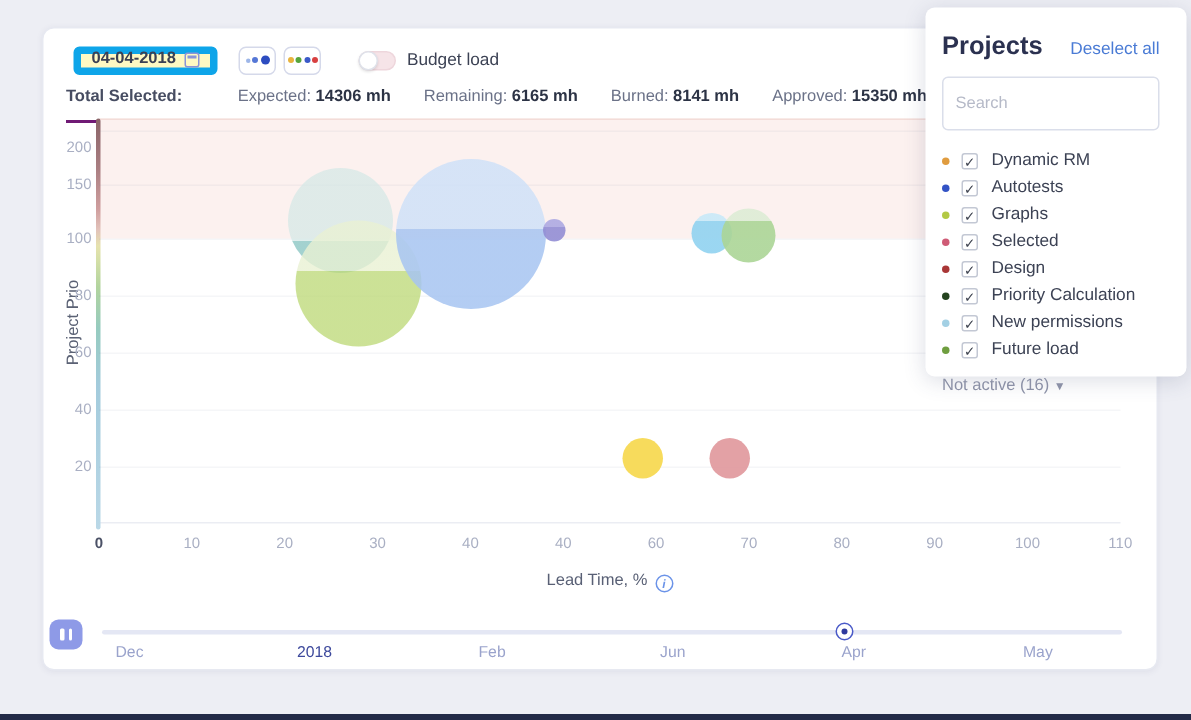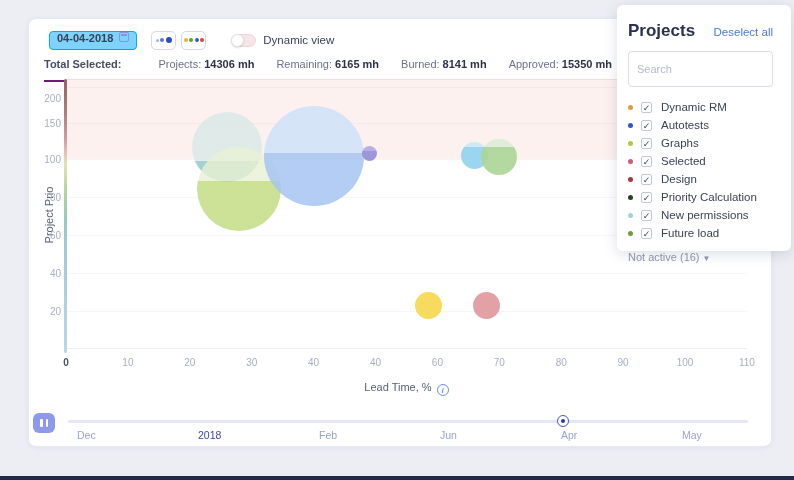--- a/index.html
+++ b/index.html
@@ -6,22 +6,22 @@
   html,body { width:794px; height:480px; overflow:hidden; }
   body { background:#edeef4; font-family:"Liberation Sans","DejaVu Sans",sans-serif; position:relative; }
 
   
   .card { position:absolute; left:28px; top:18px; width:744px; height:429px;
           background:#fff; border:1px solid #e7e9f1; border-radius:8px;
           box-shadow:0 1px 4px rgba(60,70,110,.08); }
 
   
   .toolbar { position:absolute; left:20px; top:11px; height:20px; display:flex; align-items:center; }
-  .date-box { display:flex; align-items:flex-start; gap:6px; height:19px; padding:0 7px;
-              border:1px solid #0ea5e9; border-radius:4px; background:#7dd3fc; cursor:pointer; }
+  .date-box { display:flex; align-items:flex-end; gap:6px; height:19px; padding:0 7px;
+              border:5px solid #0ea5e9; border-radius:4px; background:#fef9c3; cursor:pointer; }
   .date-text { font-size:11px; font-weight:bold; color:#3a4054; }
   .calendar-icon { width:10px; height:10px; border:1.5px solid #8a94d8; border-radius:2px; position:relative; }
   .calendar-icon::before { content:""; position:absolute; left:1px; right:1px; top:1.5px; height:1.5px; background:#8a94d8; }
   .view-buttons { display:flex; gap:5px; margin-left:14px; }
   .dot-btn { width:25px; height:19px; border:1px solid #d5d9ea; border-radius:5px; background:#fff;
              display:flex; align-items:center; justify-content:center; gap:1.5px; cursor:pointer; }
   .dotd { border-radius:50%; display:inline-block; }
   .toggle-wrap { display:flex; align-items:center; gap:7px; margin-left:25px; cursor:pointer; }
   .toggle-track { width:25px; height:13px; background:#f6e4e8; border:1px solid #eed6dc; border-radius:8px; position:relative; }
   .toggle-knob { position:absolute; left:-1px; top:-1px; width:13px; height:13px; background:#fff;
@@ -108,28 +108,28 @@
           <span class="dotd" style="width: 4px; height: 4px; background: rgb(232, 179, 61);"></span>
           <span class="dotd" style="width: 4px; height: 4px; background: rgb(86, 165, 60);"></span>
           <span class="dotd" style="width: 4px; height: 4px; background: rgb(58, 90, 200);"></span>
           <span class="dotd" style="width: 4px; height: 4px; background: rgb(216, 64, 64);"></span>
         </button>
       </div>
     <div class="toggle-wrap">
       <span class="toggle-track">
           <span class="toggle-knob"></span>
         </span>
-      <span class="toggle-label">Dynamic view</span>
+      <span class="toggle-label">Budget load</span>
     </div>
   </div>
 
   <div class="stats-row">
     <span class="total-label">Total Selected:</span>
     <div style="display:flex;gap:22px">
-        <div class="stat"><span>Projects:</span><span class="stat-value">14306 mh</span></div>
+        <div class="stat"><span>Expected:</span><span class="stat-value">14306 mh</span></div>
         <div class="stat"><span>Remaining:</span><span class="stat-value">6165 mh</span></div>
         <div class="stat"><span>Burned:</span><span class="stat-value">8141 mh</span></div>
         <div class="stat"><span>Approved:</span><span class="stat-value">15350 mh</span></div>
       </div>
   </div>
 
   <span class="ylabel">Project Prio</span>
 
   <div class="plot-area">
     <div class="band" style="height: 80px; background: rgb(252, 241, 239);"></div>

